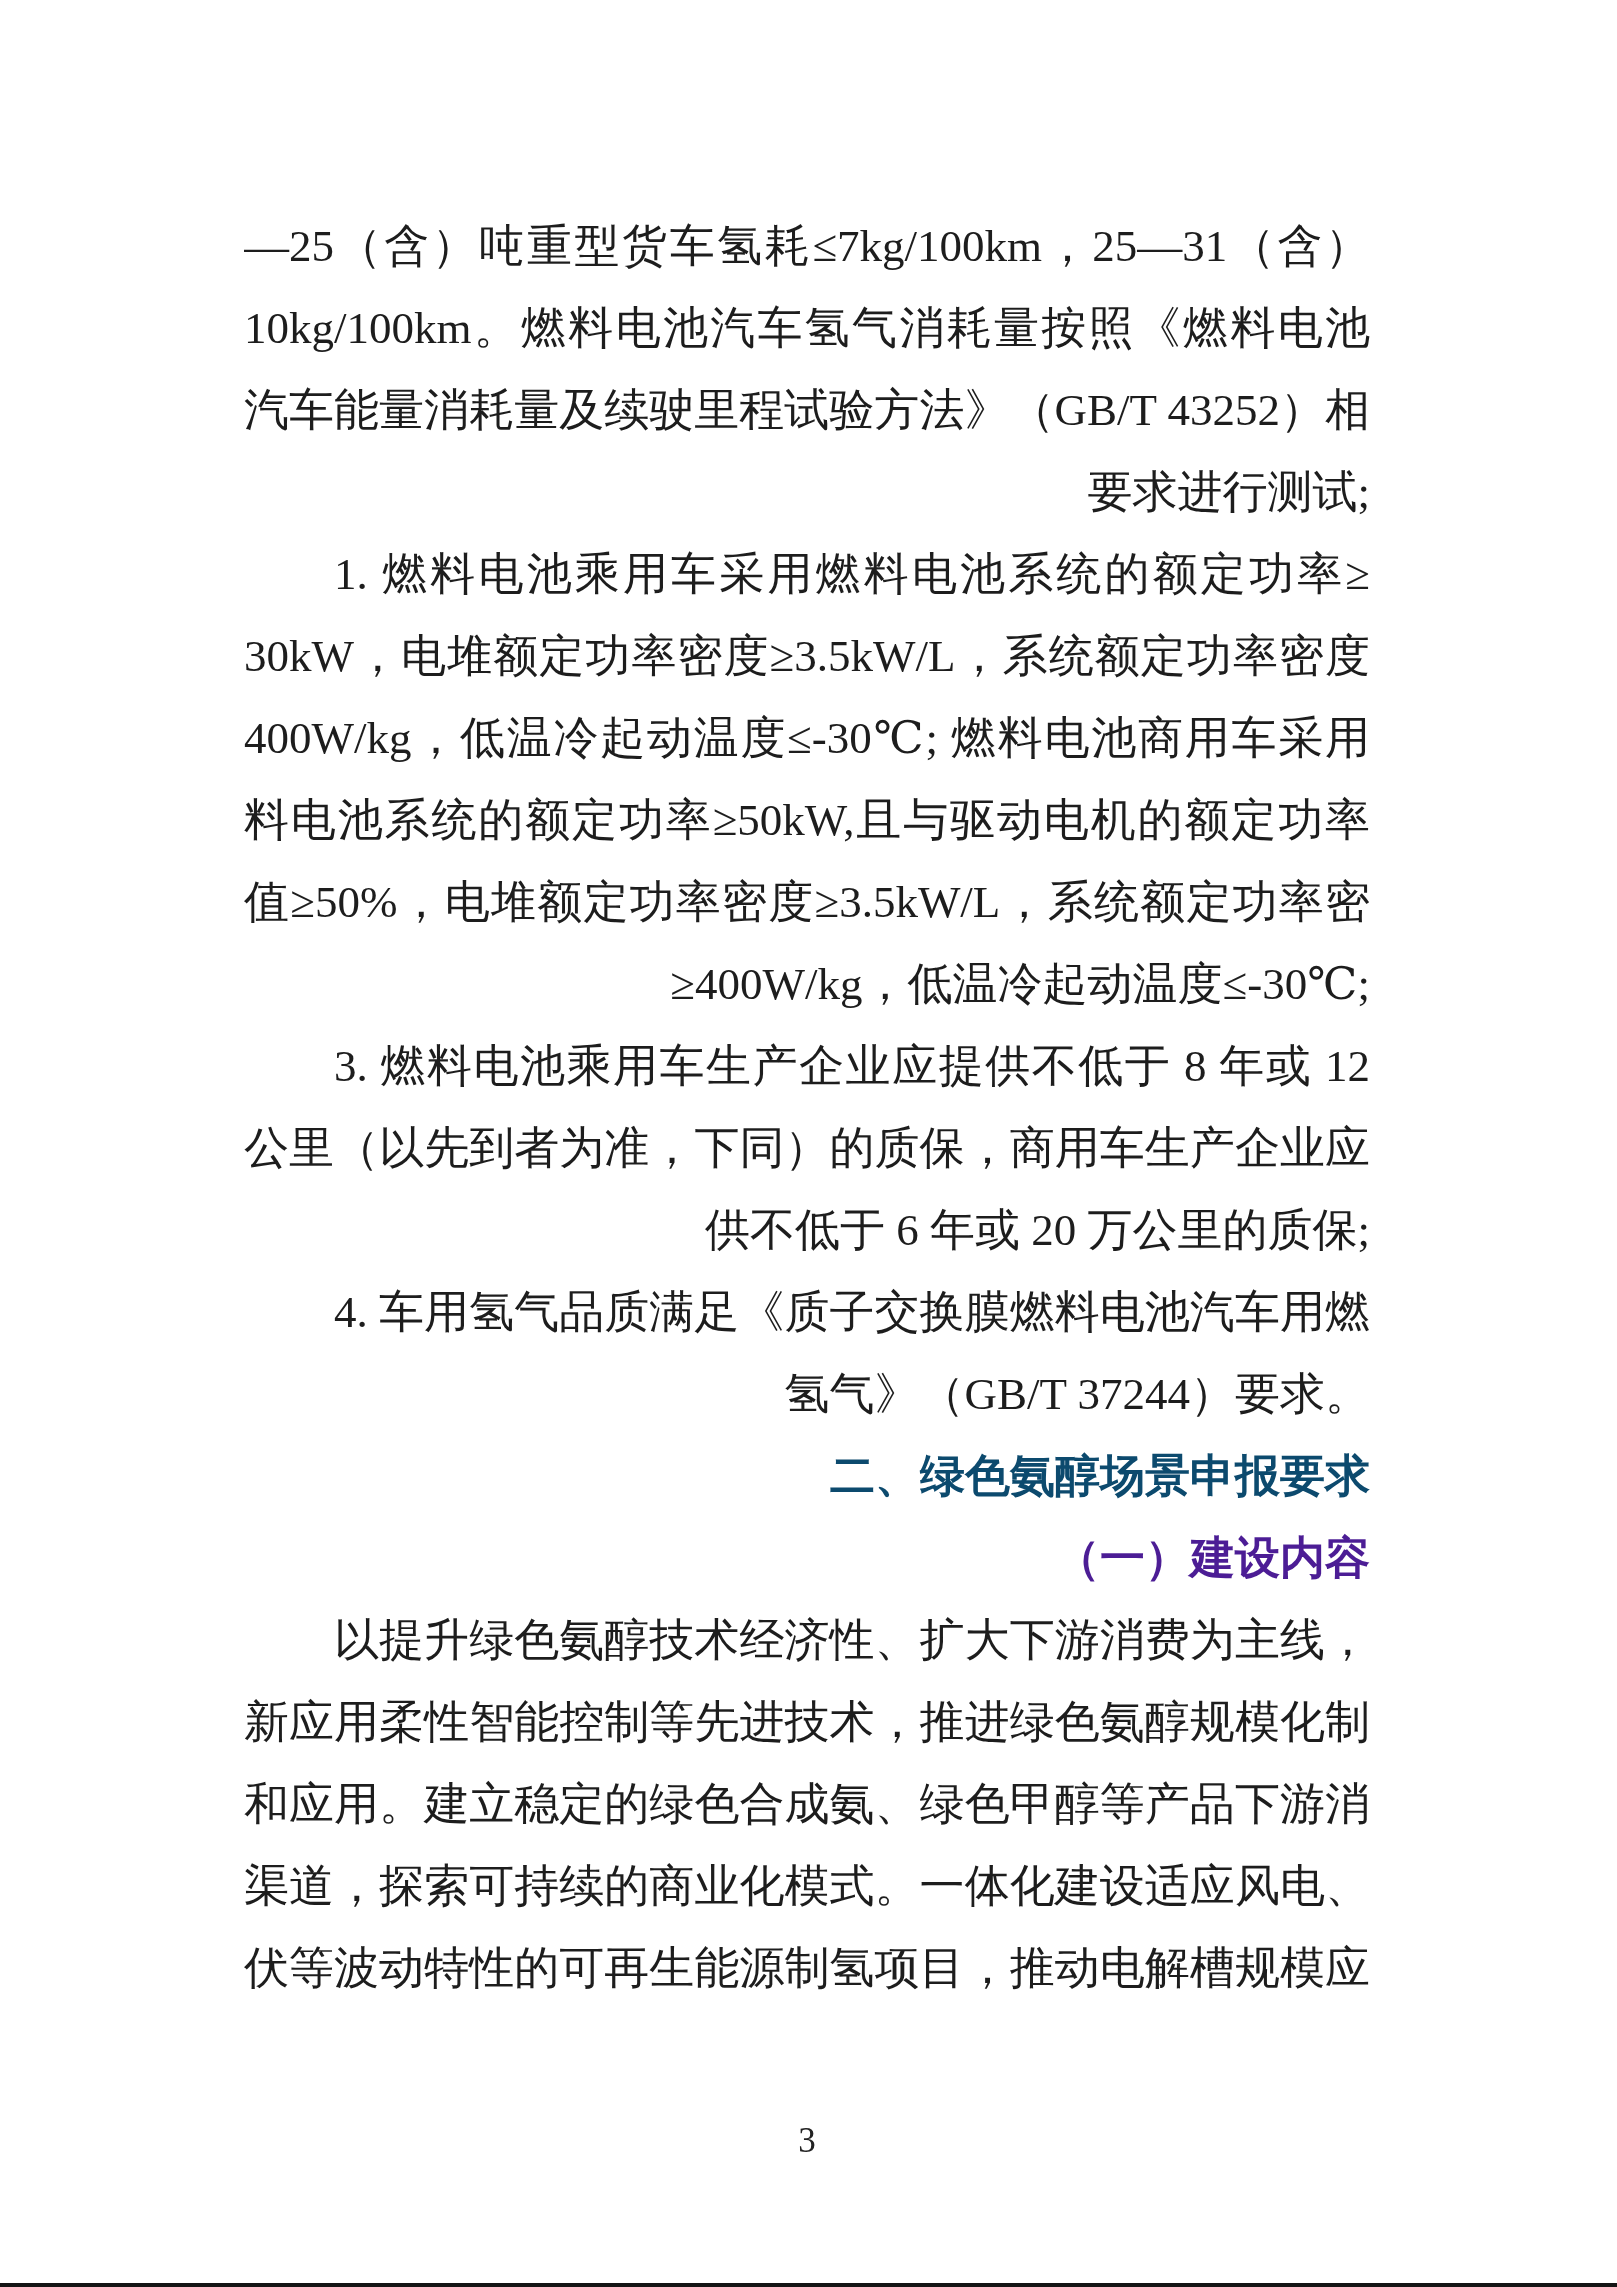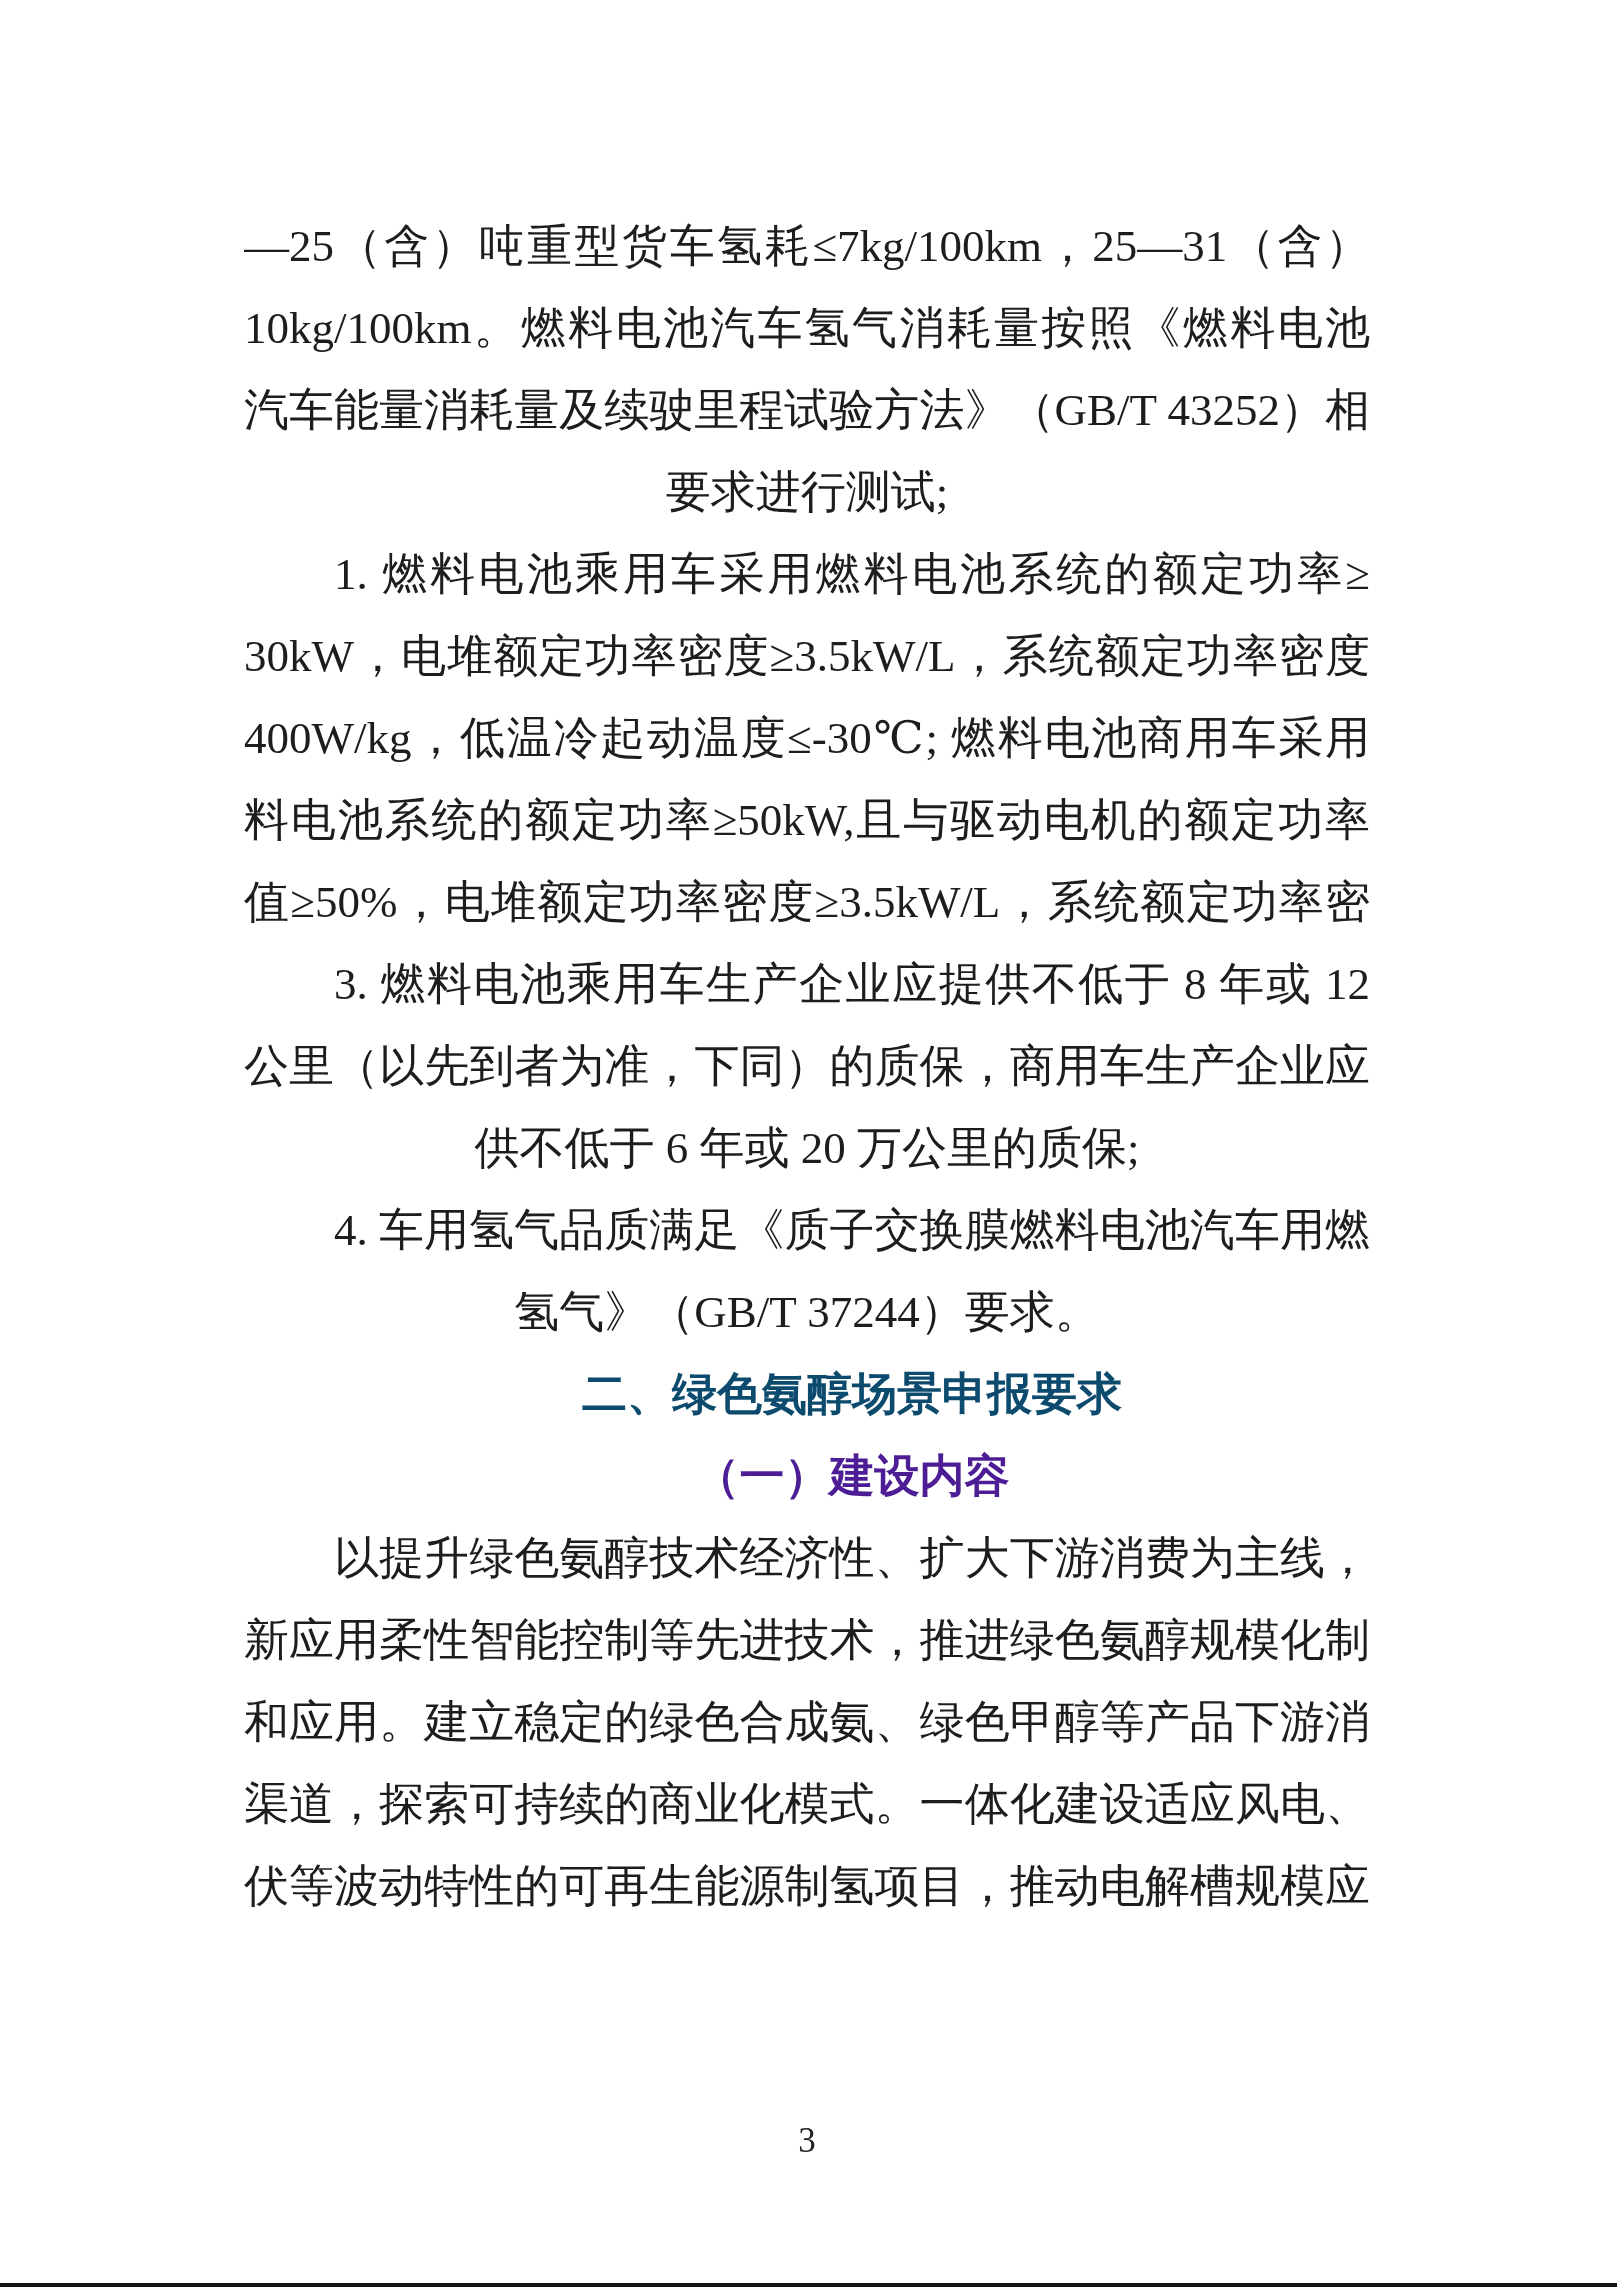--- a/index.html
+++ b/index.html
@@ -25,21 +25,21 @@
     position: absolute;
     left: 244px;
     top: 205px;
     width: 1126px;
     font-size: 45px;
     line-height: 82px;
   }
   .ln {
     height: 82px;
     overflow: hidden;
-    text-align: center;
+    text-align: right;
     white-space: nowrap;
   }
   
   .j {
     white-space: normal;
     text-align: justify;
     text-align-last: justify;
     text-justify: inter-character;
   }
   
@@ -83,20 +83,21 @@
   <div class="content">
     <div class="ln j">—25（含）吨重型货车氢耗≤7kg/100km，25—31（含）吨</div>
     <div class="ln j">10kg/100km。燃料电池汽车氢气消耗量按照《燃料电池电动</div>
     <div class="ln j">汽车能量消耗量及续驶里程试验方法》（GB/T 43252）相关</div>
     <div class="ln">要求进行测试;</div>
     <div class="ln j ind">1. 燃料电池乘用车采用燃料电池系统的额定功率≥</div>
     <div class="ln j">30kW，电堆额定功率密度≥3.5kW/L，系统额定功率密度≥</div>
     <div class="ln j">400W/kg，低温冷起动温度≤-30℃; 燃料电池商用车采用燃</div>
     <div class="ln j">料电池系统的额定功率≥50kW,且与驱动电机的额定功率比</div>
     <div class="ln j">值≥50%，电堆额定功率密度≥3.5kW/L，系统额定功率密度</div>
+    <div class="ln">≥400W/kg，低温冷起动温度≤-30℃;</div>
     <div class="ln j ind">3. 燃料电池乘用车生产企业应提供不低于 8 年或 12 万</div>
     <div class="ln j">公里（以先到者为准，下同）的质保，商用车生产企业应提</div>
     <div class="ln">供不低于 6 年或 20 万公里的质保;</div>
     <div class="ln j ind">4. 车用氢气品质满足《质子交换膜燃料电池汽车用燃料</div>
     <div class="ln">氢气》（GB/T 37244）要求。</div>
     <div class="ln h1 ind">二、绿色氨醇场景申报要求</div>
     <div class="ln h2 ind">（一）建设内容</div>
     <div class="ln j ind">以提升绿色氨醇技术经济性、扩大下游消费为主线，创</div>
     <div class="ln j">新应用柔性智能控制等先进技术，推进绿色氨醇规模化制取</div>
     <div class="ln j">和应用。建立稳定的绿色合成氨、绿色甲醇等产品下游消纳</div>

